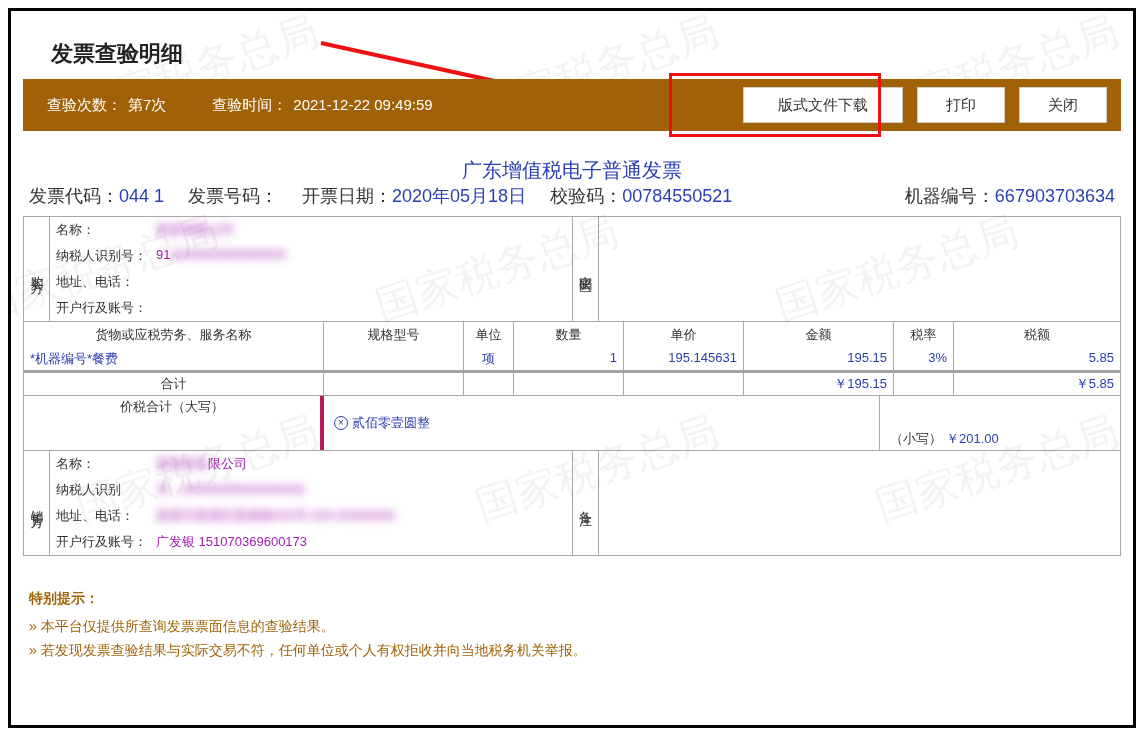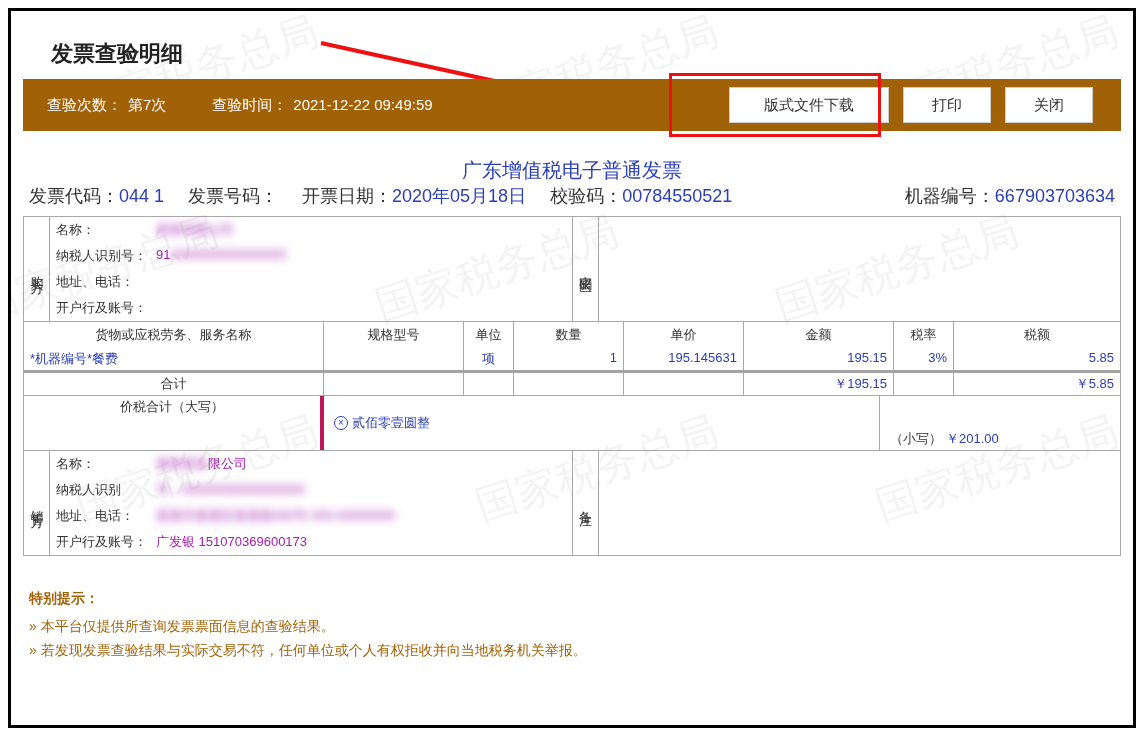--- a/index.html
+++ b/index.html
@@ -8,21 +8,21 @@
 
   
   .wm { position: absolute; top:0; left:0; right:0; bottom:0; pointer-events:none; opacity: .07; }
   .wm span { position:absolute; font-size: 42px; color:#666; transform: rotate(-18deg); white-space: nowrap; font-weight: 500; }
 
   .page-title { font-size: 22px; font-weight: 700; color:#222; margin: 18px 0 10px 28px; }
 
   .blue-bar { background:#a16207; height: 52px; display:flex; align-items:center; padding: 0 14px 0 24px; color:#fff; font-size: 15px; position: relative; }
   .blue-bar .left { display:flex; gap: 46px; }
   .blue-bar .left .lbl { margin-right: 6px; }
-  .actions { position:absolute; right: 28px; display:flex; gap: 14px; align-items:center; }
+  .actions { position:absolute; right: 14px; display:flex; gap: 14px; align-items:center; }
   .btn { background:#fff; color:#333; border:1px solid #ccc; min-width: 88px; height: 36px; font-size: 15px; display:inline-flex; align-items:center; justify-content:center; cursor:pointer; }
   .btn.big { min-width: 160px; }
   .highlight-box { position:absolute; border: 3px solid #e11; top: -6px; height: 64px; width: 212px; right: 240px; pointer-events:none; }
 
   
   .arrow { position:absolute; top: 22px; left: 300px; width: 360px; height: 120px; pointer-events:none; }
 
   .invoice-area { padding: 10px 0 0 0; }
   .inv-title { text-align:center; color:#2a3fb0; font-size: 20px; margin: 16px 0 0; }
   .meta-row { display:flex; gap: 24px; font-size: 18px; color:#333; padding: 0 6px 8px 6px; }

